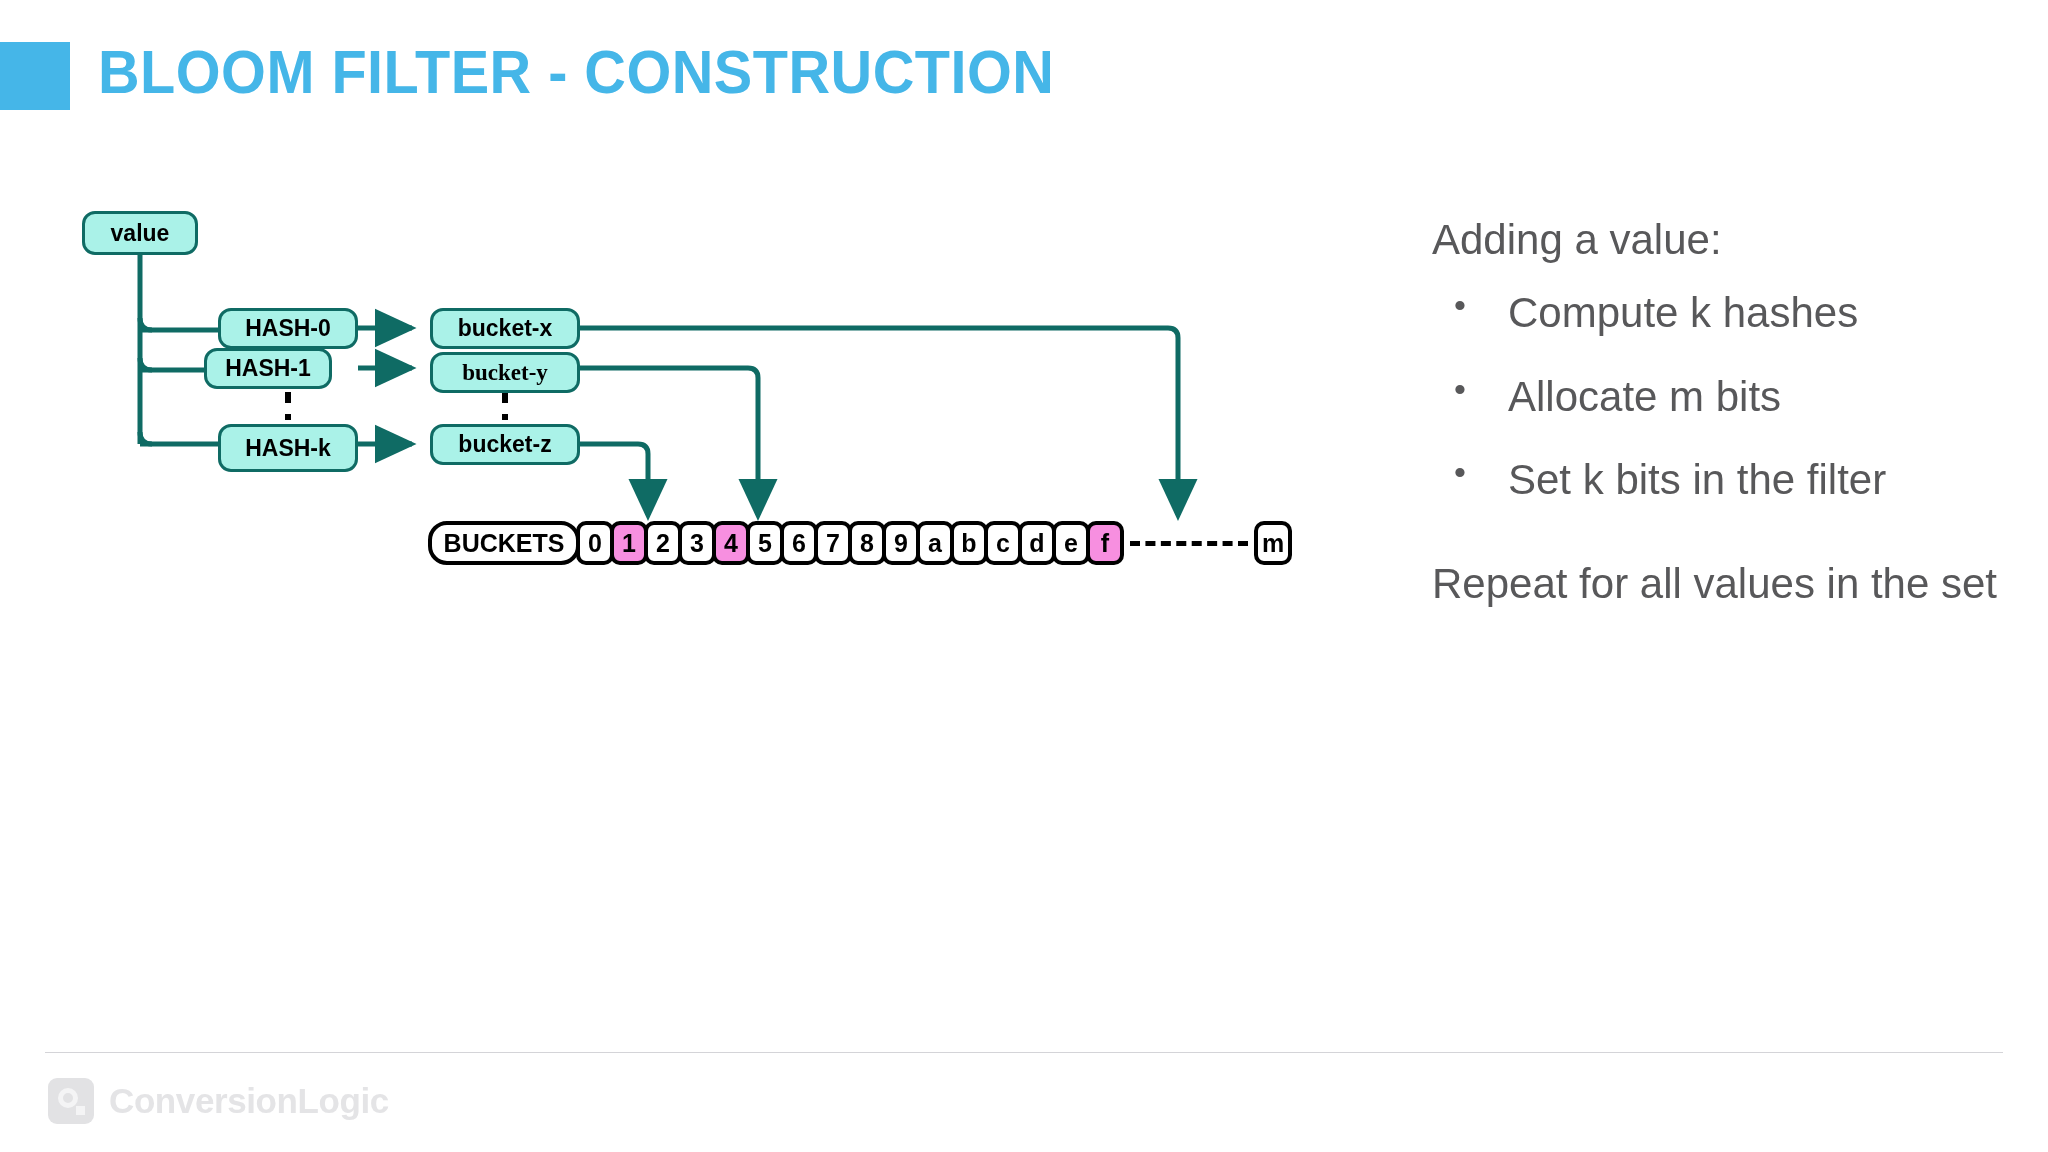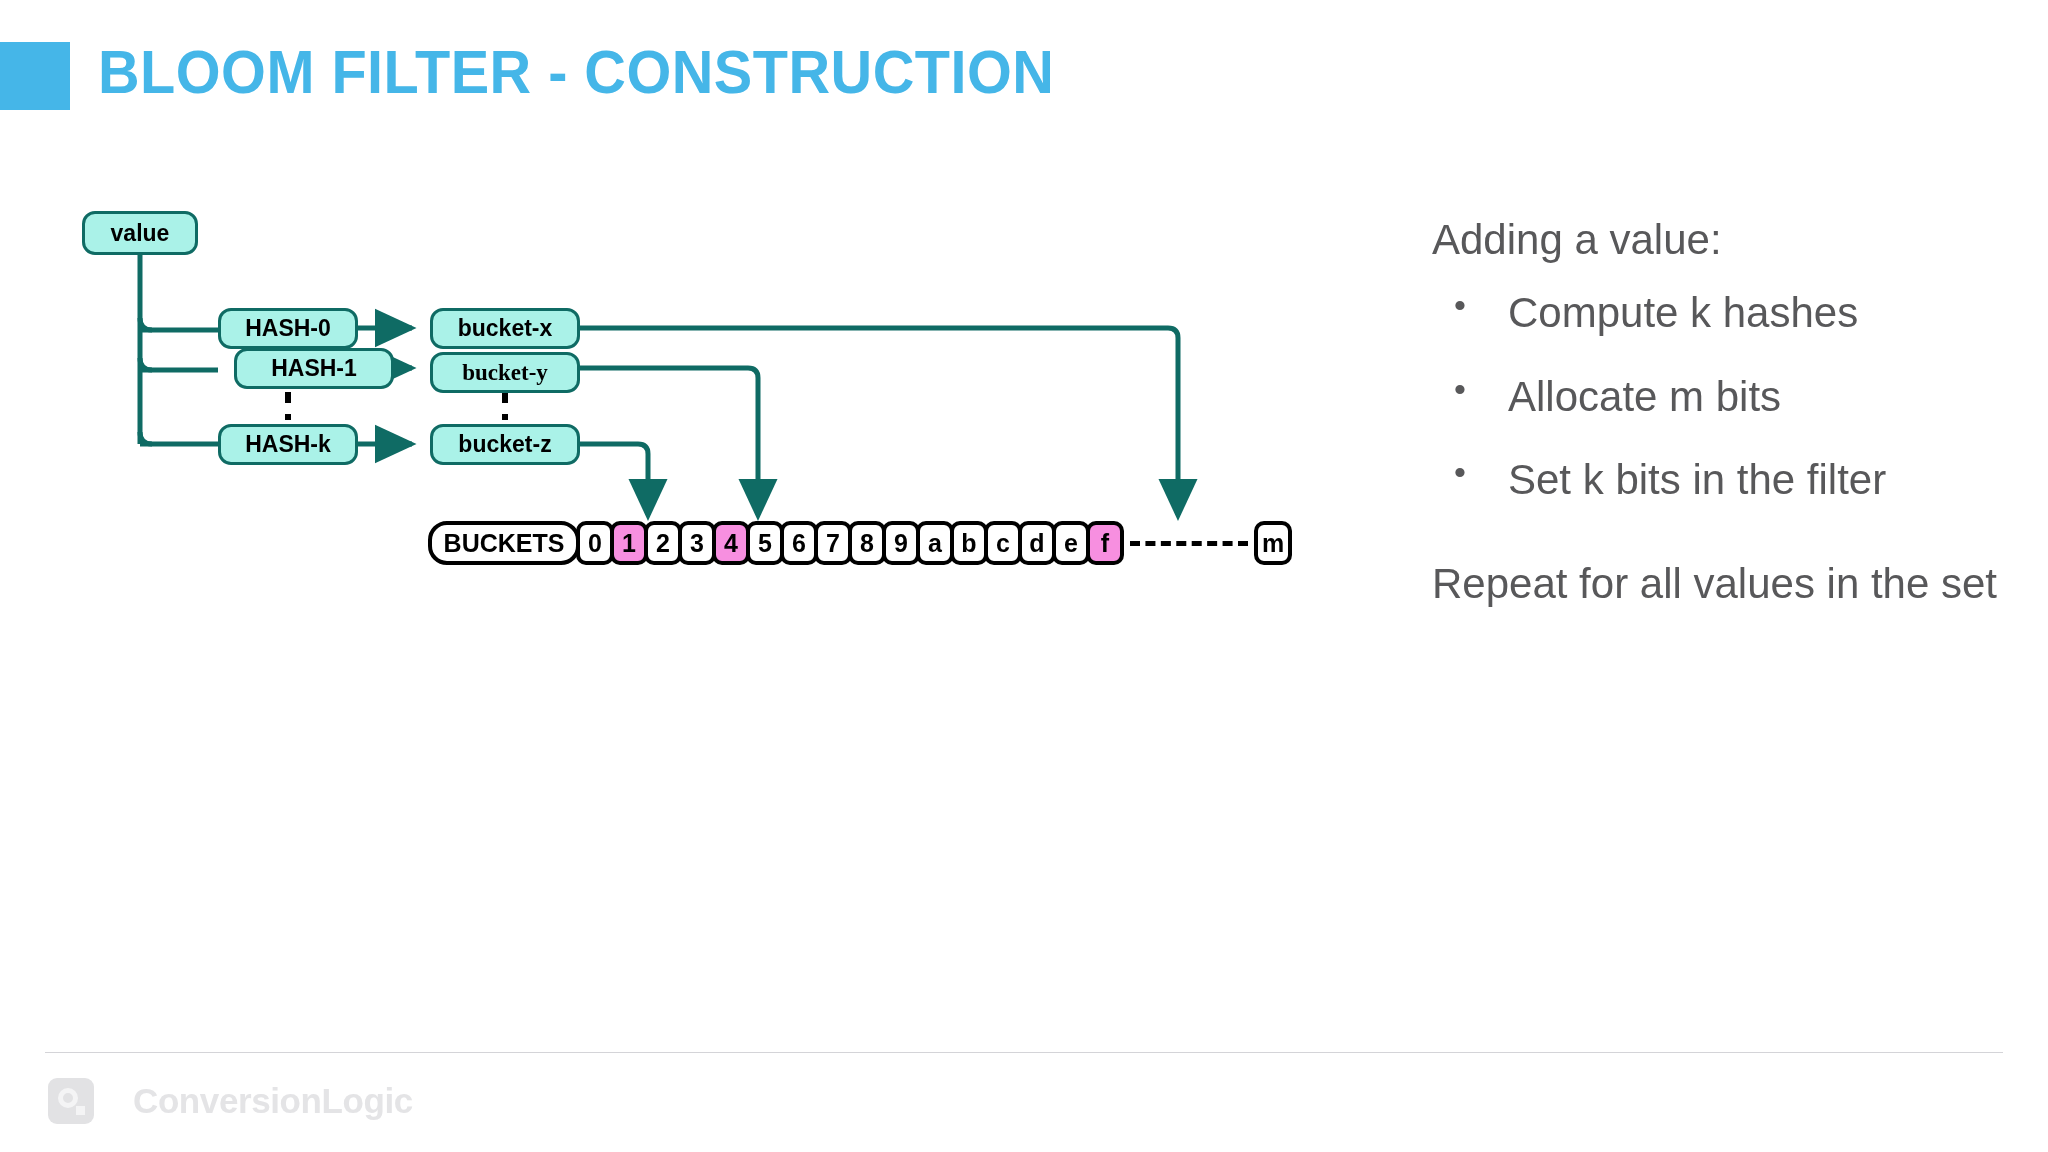--- a/index.html
+++ b/index.html
@@ -58,22 +58,22 @@
     font-weight: bold;
     font-size: 23px;
     display: flex;
     align-items: center;
     justify-content: center;
     white-space: nowrap;
     z-index: 3;
   }
   #node-value  { left: 82px;  top: 211px; width: 116px; height: 44px; }
   #node-hash-0 { left: 218px; top: 308px; width: 140px; height: 41px; }
-  #node-hash-1 { left: 234px; top: 348px; width: 160px; height: 41px; }
-  #node-hash-k { left: 218px; top: 424px; width: 140px; height: 41px; }
+  #node-hash-1 { left: 204px; top: 348px; width: 128px; height: 41px; }
+  #node-hash-k { left: 218px; top: 424px; width: 140px; height: 48px; }
   #node-bucket-x { left: 430px; top: 308px; width: 150px; height: 41px; }
   #node-bucket-y { left: 430px; top: 352px; width: 150px; height: 41px; font-family: Liberation Serif, serif; }
   #node-bucket-z { left: 430px; top: 424px; width: 150px; height: 41px; }
 
   
   #bucket-row {
     position: absolute;
     left: 428px;
     top: 521px;
     display: flex;
@@ -155,21 +155,20 @@
     width: 1958px;
     height: 1px;
     background: #d4d4d8;
   }
   #footer-logo {
     position: absolute;
     left: 48px;
     top: 1078px;
     display: flex;
     align-items: center;
-    gap: 24px;
   }
   #logo-mark {
     width: 46px;
     height: 46px;
     border-radius: 9px;
     background: #e2e2e4;
     position: relative;
     margin-right: 15px;
   }
   #logo-mark::before {

